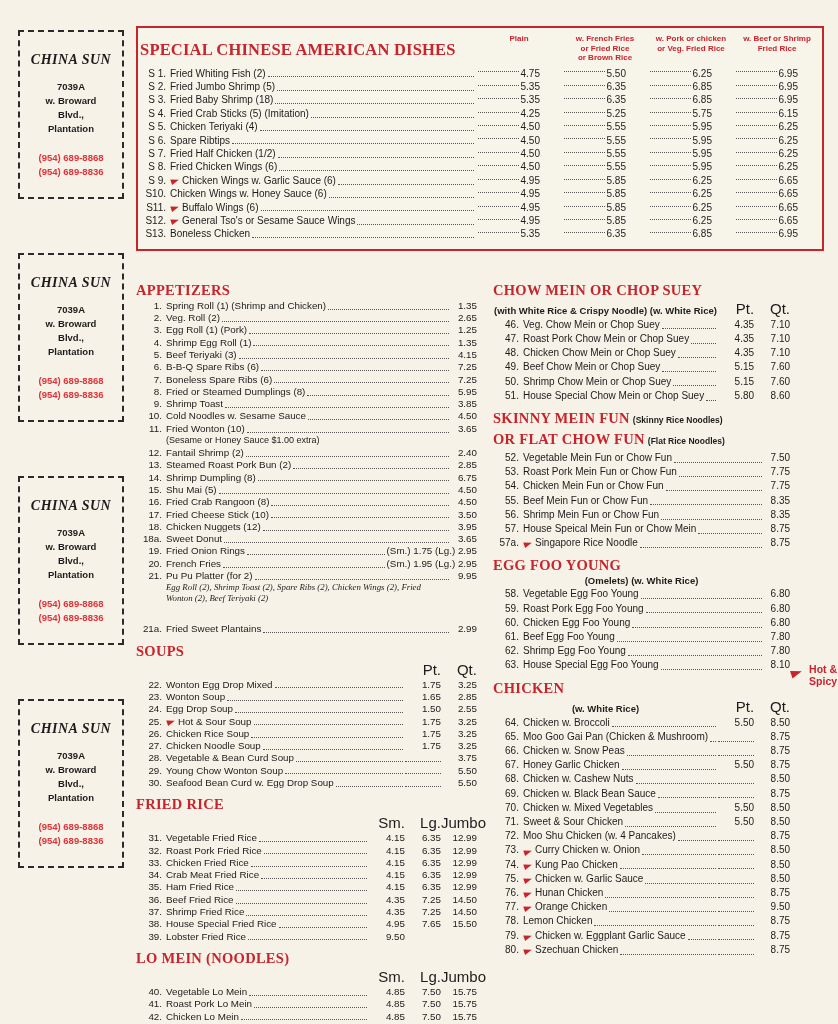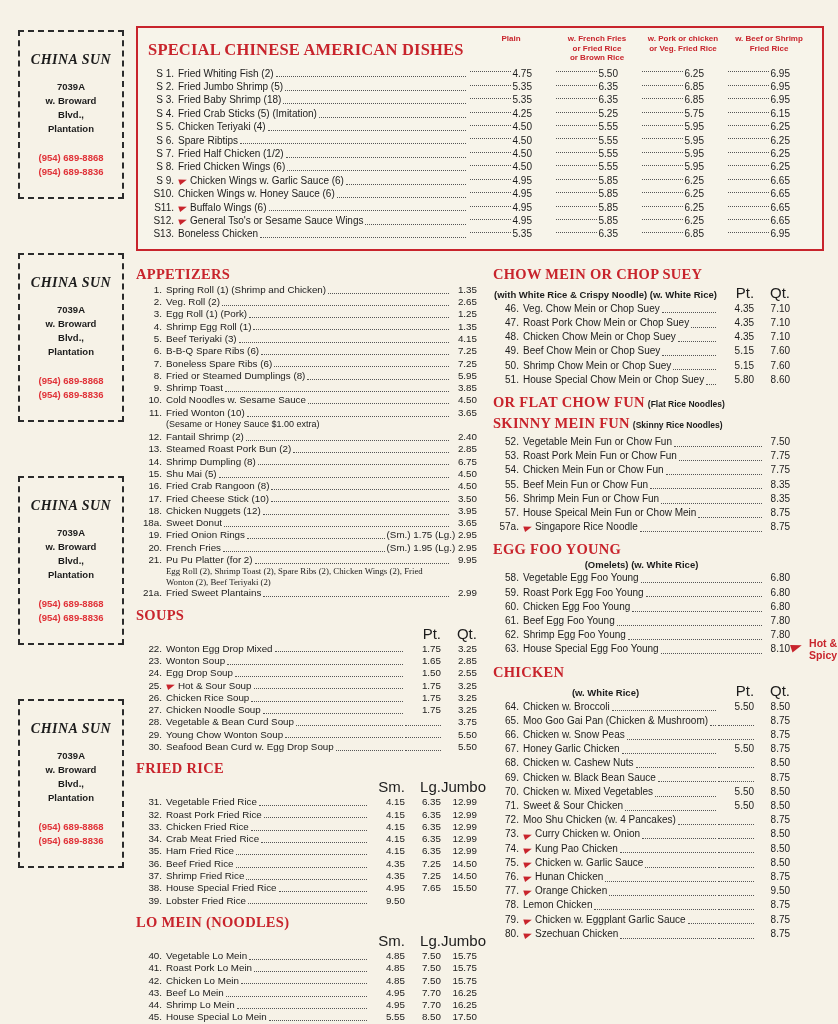--- a/index.html
+++ b/index.html
@@ -17,21 +17,21 @@
   .sb{border:2px dashed #2b2b2b;padding:20px 4px 18px;text-align:center}
   .sb .logo{font-family:"Liberation Serif",serif;font-style:italic;font-weight:bold;
             font-size:14px;letter-spacing:.5px;margin-bottom:12px;white-space:nowrap}
   .sb .addr{font-size:9.5px;line-height:14px;font-weight:bold}
   .sb .phones{margin-top:15px;font-size:9.5px;line-height:14px;font-weight:bold;color:var(--phone,#e03238)}
 
   
   main{flex:1;min-width:0}
 
   
-  .special{border:2px solid var(--red,#c8242c);padding:6px 10px 8px;margin-bottom:12px;background:rgba(255,255,255,.15)}
+  .special{border:2px solid var(--red,#c8242c);padding:6px 2px 8px;margin-bottom:28px;background:rgba(255,255,255,.15)}
   .sp-head{display:flex;align-items:flex-end;margin-bottom:4px}
   .sp-title{flex:1;font-family:"Liberation Serif",serif;font-weight:bold;color:var(--red,#c8242c);
             font-size:16.5px;letter-spacing:.2px;padding-bottom:3px;white-space:nowrap}
   .sp-colh{width:86px;text-align:center;color:var(--red,#c8242c);font-size:8px;line-height:9.5px;font-weight:bold}
 
   
   .mrow{display:flex;align-items:flex-end;font-size:10px;line-height:13.4px}
   .no{width:26px;text-align:right;margin-right:4px;white-space:nowrap;flex:none}
   .nm{white-space:nowrap}
   .dots{flex:1;border-bottom:1.3px dotted #555;margin:0 2px 2.5px;min-width:6px}
@@ -58,22 +58,22 @@
   .subrow{display:flex;align-items:baseline;margin-bottom:1px}
   .subtitle{flex:1;text-align:center;font-size:9.5px;font-weight:bold}
   .ph{font-weight:normal;font-size:15px}
 
   .pc{width:36px;text-align:right;white-space:nowrap;flex:none}
   .pc.ext{border-bottom:1.3px dotted #555;margin-bottom:2.5px}
   .pc.blank{border:none}
   .cols-1 .pc{width:auto;min-width:26px}
 
   .note{font-size:9px;margin:0 0 1px 30px;line-height:11px}
-  .note-it{font-family:"Liberation Serif",serif;font-size:8.8px;
-           margin:0 0 0 30px;max-width:280px;line-height:10.5px}
+  .note-it{font-family:"Liberation Serif",serif;font-style:italic;font-size:8.8px;
+           margin:0 0 20px 30px;max-width:280px;line-height:10.5px}
 
   
   .colwrap .mrow{font-size:9.8px;line-height:12.3px}
   .colwrap-right .mrow{font-size:10px;line-height:14.2px}
 
   .footer-note{display:flex;align-items:center;justify-content:flex-end;gap:4px;
                margin-top:4px;color:var(--red,#c8242c);font-size:10.5px;font-weight:bold}
   .footer-note .rest{font-weight:bold}
 </style>
 </head>
@@ -842,22 +842,22 @@
               </div>
               <div class="mrow">
                 <span class="no">51.</span>
                 <span class="nm">House Special Chow Mein or Chop Suey</span>
                 <span class="dots"></span>
                 <span class="pc">5.80</span>
                 <span class="pc">8.60</span>
               </div>
             </section>
             <section class="msec cols-1">
+              <h2 class="stitle"><span>SKINNY MEIN FUN</span><span class="annot">(Skinny Rice Noodles)</span></h2>
               <h2 class="stitle"><span>OR FLAT CHOW FUN</span><span class="annot">(Flat Rice Noodles)</span></h2>
-              <h2 class="stitle"><span>SKINNY MEIN FUN</span><span class="annot">(Skinny Rice Noodles)</span></h2>
               <div class="mrow">
                 <span class="no">52.</span>
                 <span class="nm">Vegetable Mein Fun or Chow Fun</span>
                 <span class="dots"></span>
                 <span class="pc">7.50</span>
               </div>
               <div class="mrow">
                 <span class="no">53.</span>
                 <span class="nm">Roast Pork Mein Fun or Chow Fun</span>
                 <span class="dots"></span>

